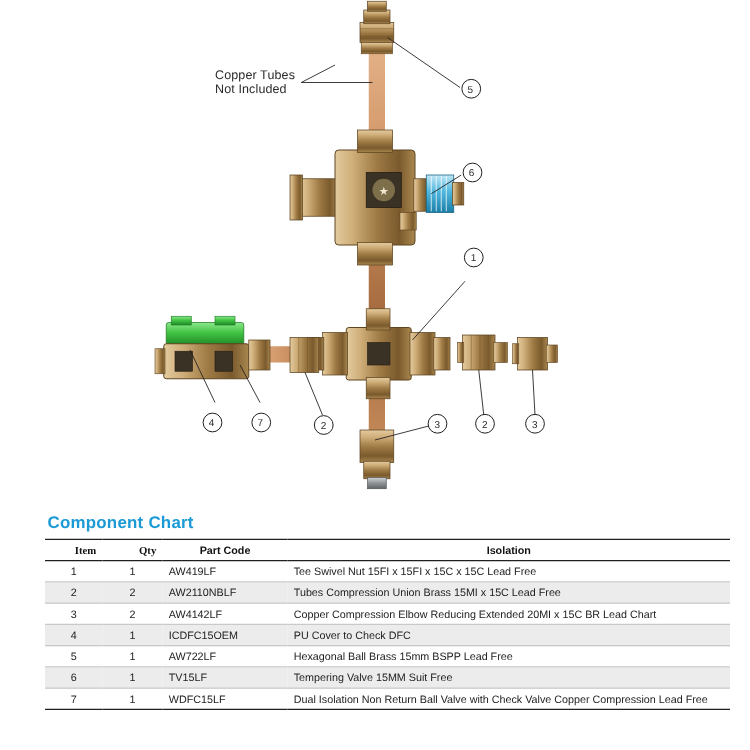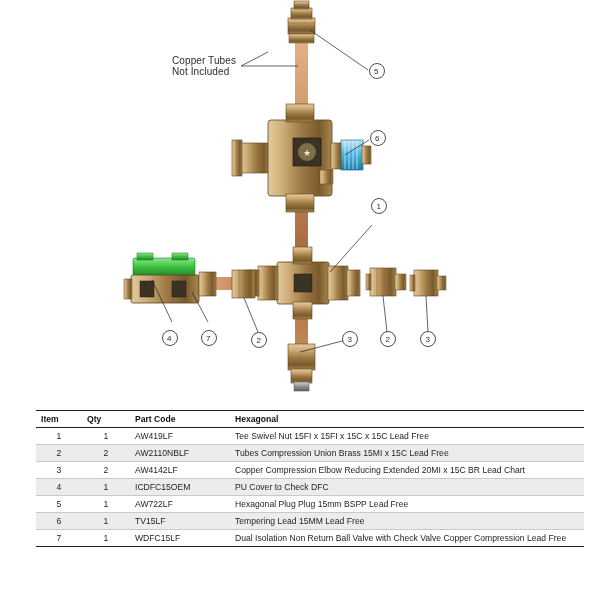--- a/index.html
+++ b/index.html
@@ -55,27 +55,28 @@
     width: 548px;
     font-size: 8.6px;
     color: #1d1d1d;
     table-layout: fixed;
   }
   table.comp thead th {
     background: #ffffff;
     font-weight: bold;
     font-size: 8.6px;
     color: #111111;
-    text-align: left;
+    text-align: center;
     padding: 3px 5px;
     border-top: 1.4px solid #231f20;
     border-bottom: 1.4px solid #231f20;
   }
   table.comp thead th.c {
-    text-align: left;
+    text-align: right;
+    font-family: Liberation Serif, serif;
   }
   table.comp tbody td {
     padding: 3px 5px;
     border-bottom: 0.6px solid #c9c9c9;
     vertical-align: top;
   }
   table.comp tbody tr.alt td {
     background: #ececec;
   }
   table.comp tbody td.c {
@@ -283,34 +284,35 @@
   <div class="callout-label" style="left:256.5px; top:335.5px; font-size:8px;">2</div>
   <div class="callout-label" style="left:347.5px; top:334.5px; font-size:8px;">3</div>
   <div class="callout-label" style="left:385.5px; top:334.5px; font-size:8px;">2</div>
   <div class="callout-label" style="left:425.5px; top:334.5px; font-size:8px;">3</div>
 
   <div class="callout-label" style="left:172px; top:55px; text-align:left;">Copper Tubes</div>
   <div class="callout-label" style="left:172px; top:66px; text-align:center;">Not Included</div>
 </div>
 
 <div id="chart-wrap">
+  <div id="chart-title">Component Chart</div>
 
   <table class="comp">
     <colgroup>
       <col class="w-item">
         <col class="w-qty">
         <col class="w-code">
         <col class="w-mat">
     </colgroup>
     <thead>
       <tr>
         <th class="c">Item</th>
         <th class="c">Qty</th>
         <th>Part Code</th>
-        <th>Hexagonal</th>
+        <th>Isolation</th>
       </tr>
     </thead>
     <tbody>
       <tr>
         <td class="c">1</td>
         <td class="c">1</td>
         <td>AW419LF</td>
         <td>Tee Swivel Nut 15FI x 15FI x 15C x 15C Lead Free</td>
       </tr>
       <tr class="alt">
@@ -328,27 +330,27 @@
       <tr class="alt">
         <td class="c">4</td>
         <td class="c">1</td>
         <td>ICDFC15OEM</td>
         <td>PU Cover to Check DFC</td>
       </tr>
       <tr>
         <td class="c">5</td>
         <td class="c">1</td>
         <td>AW722LF</td>
-        <td>Hexagonal Plug Plug 15mm BSPP Lead Free</td>
+        <td>Hexagonal Ball Brass 15mm BSPP Lead Free</td>
       </tr>
       <tr class="alt">
         <td class="c">6</td>
         <td class="c">1</td>
         <td>TV15LF</td>
-        <td>Tempering Lead 15MM Lead Free</td>
+        <td>Tempering Valve 15MM Suit Free</td>
       </tr>
       <tr>
         <td class="c">7</td>
         <td class="c">1</td>
         <td>WDFC15LF</td>
         <td>Dual Isolation Non Return Ball Valve with Check Valve Copper Compression Lead Free</td>
       </tr>
     </tbody>
   </table>
 </div>

